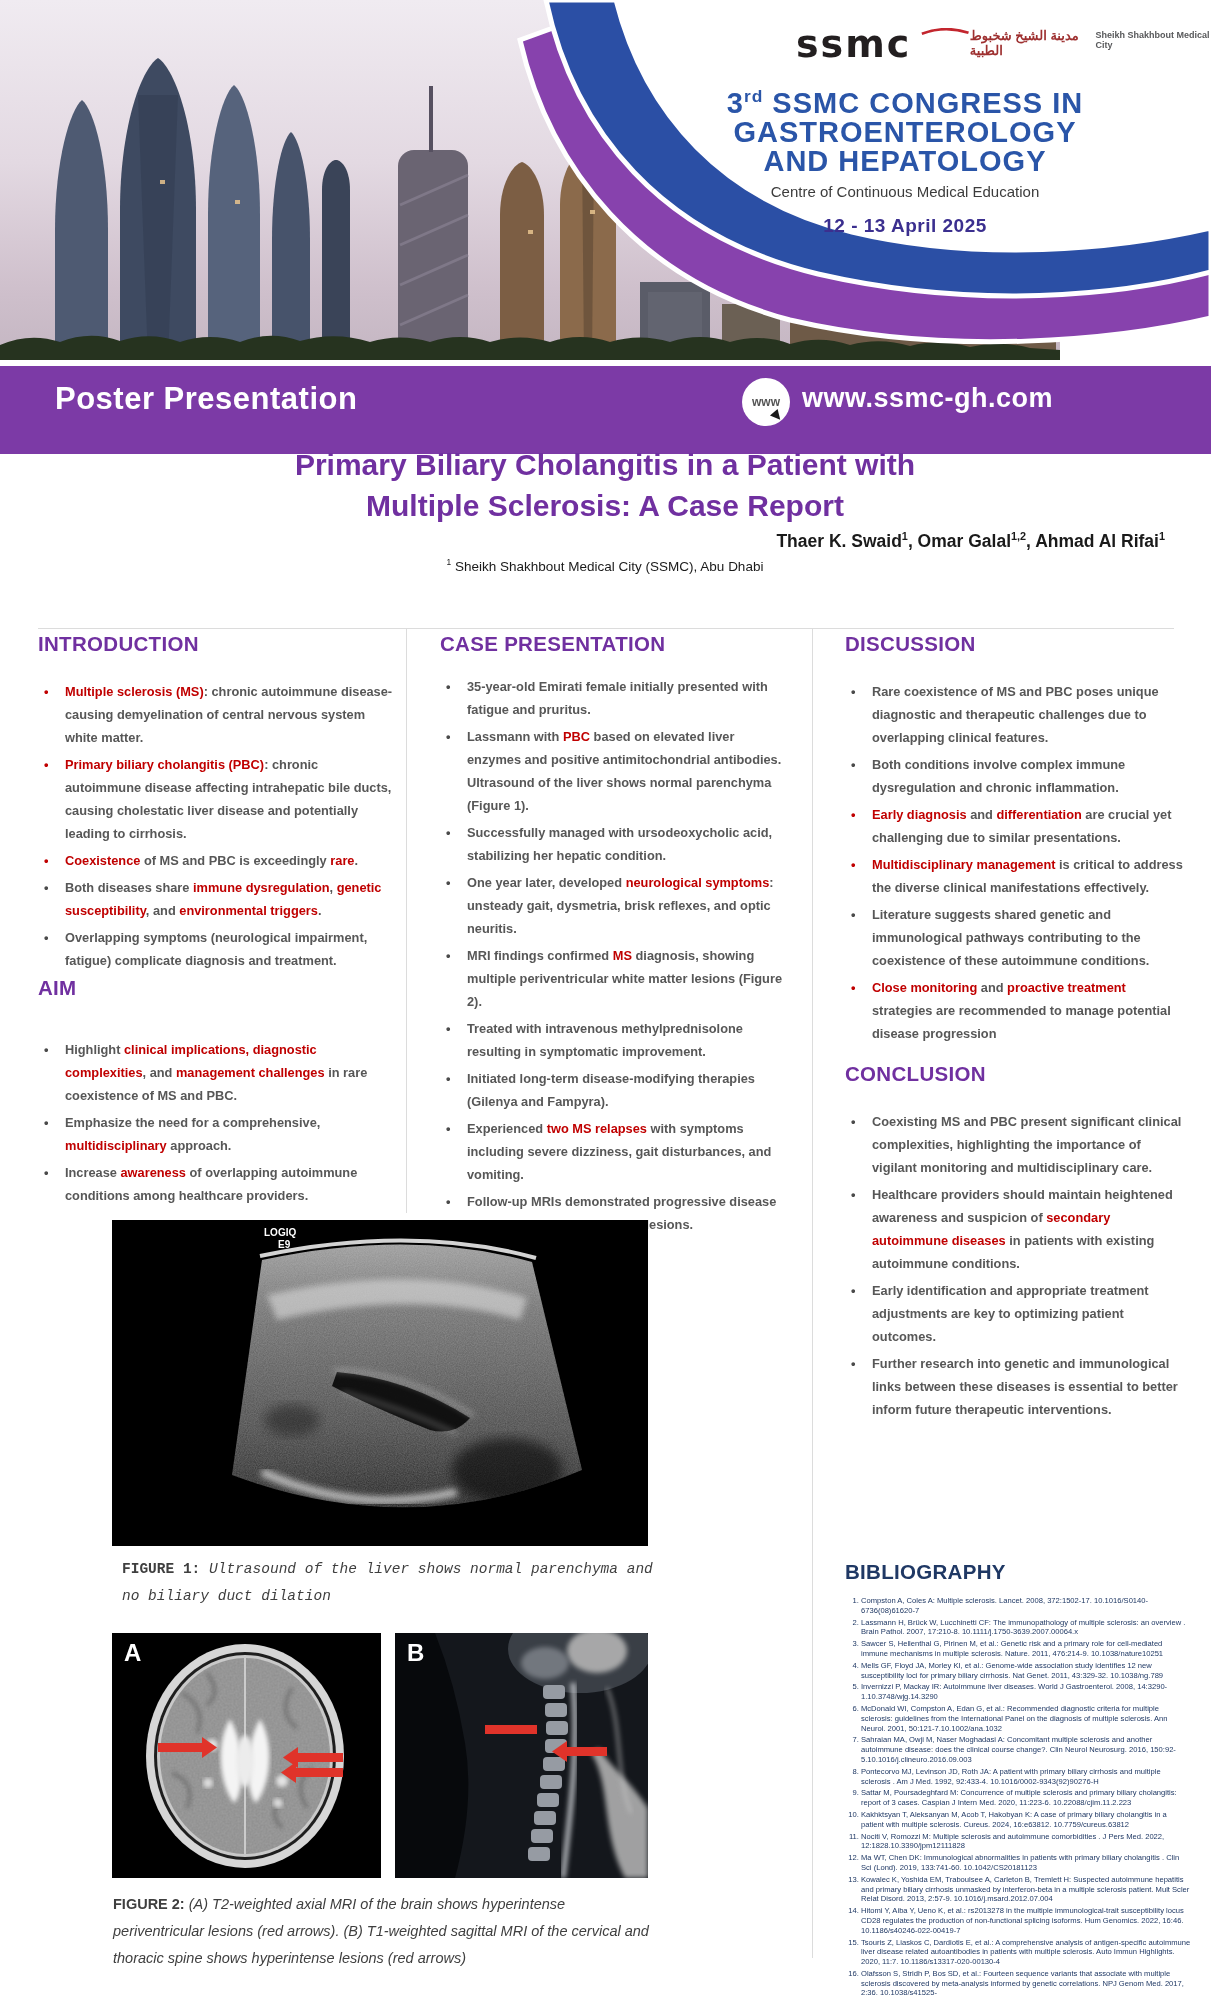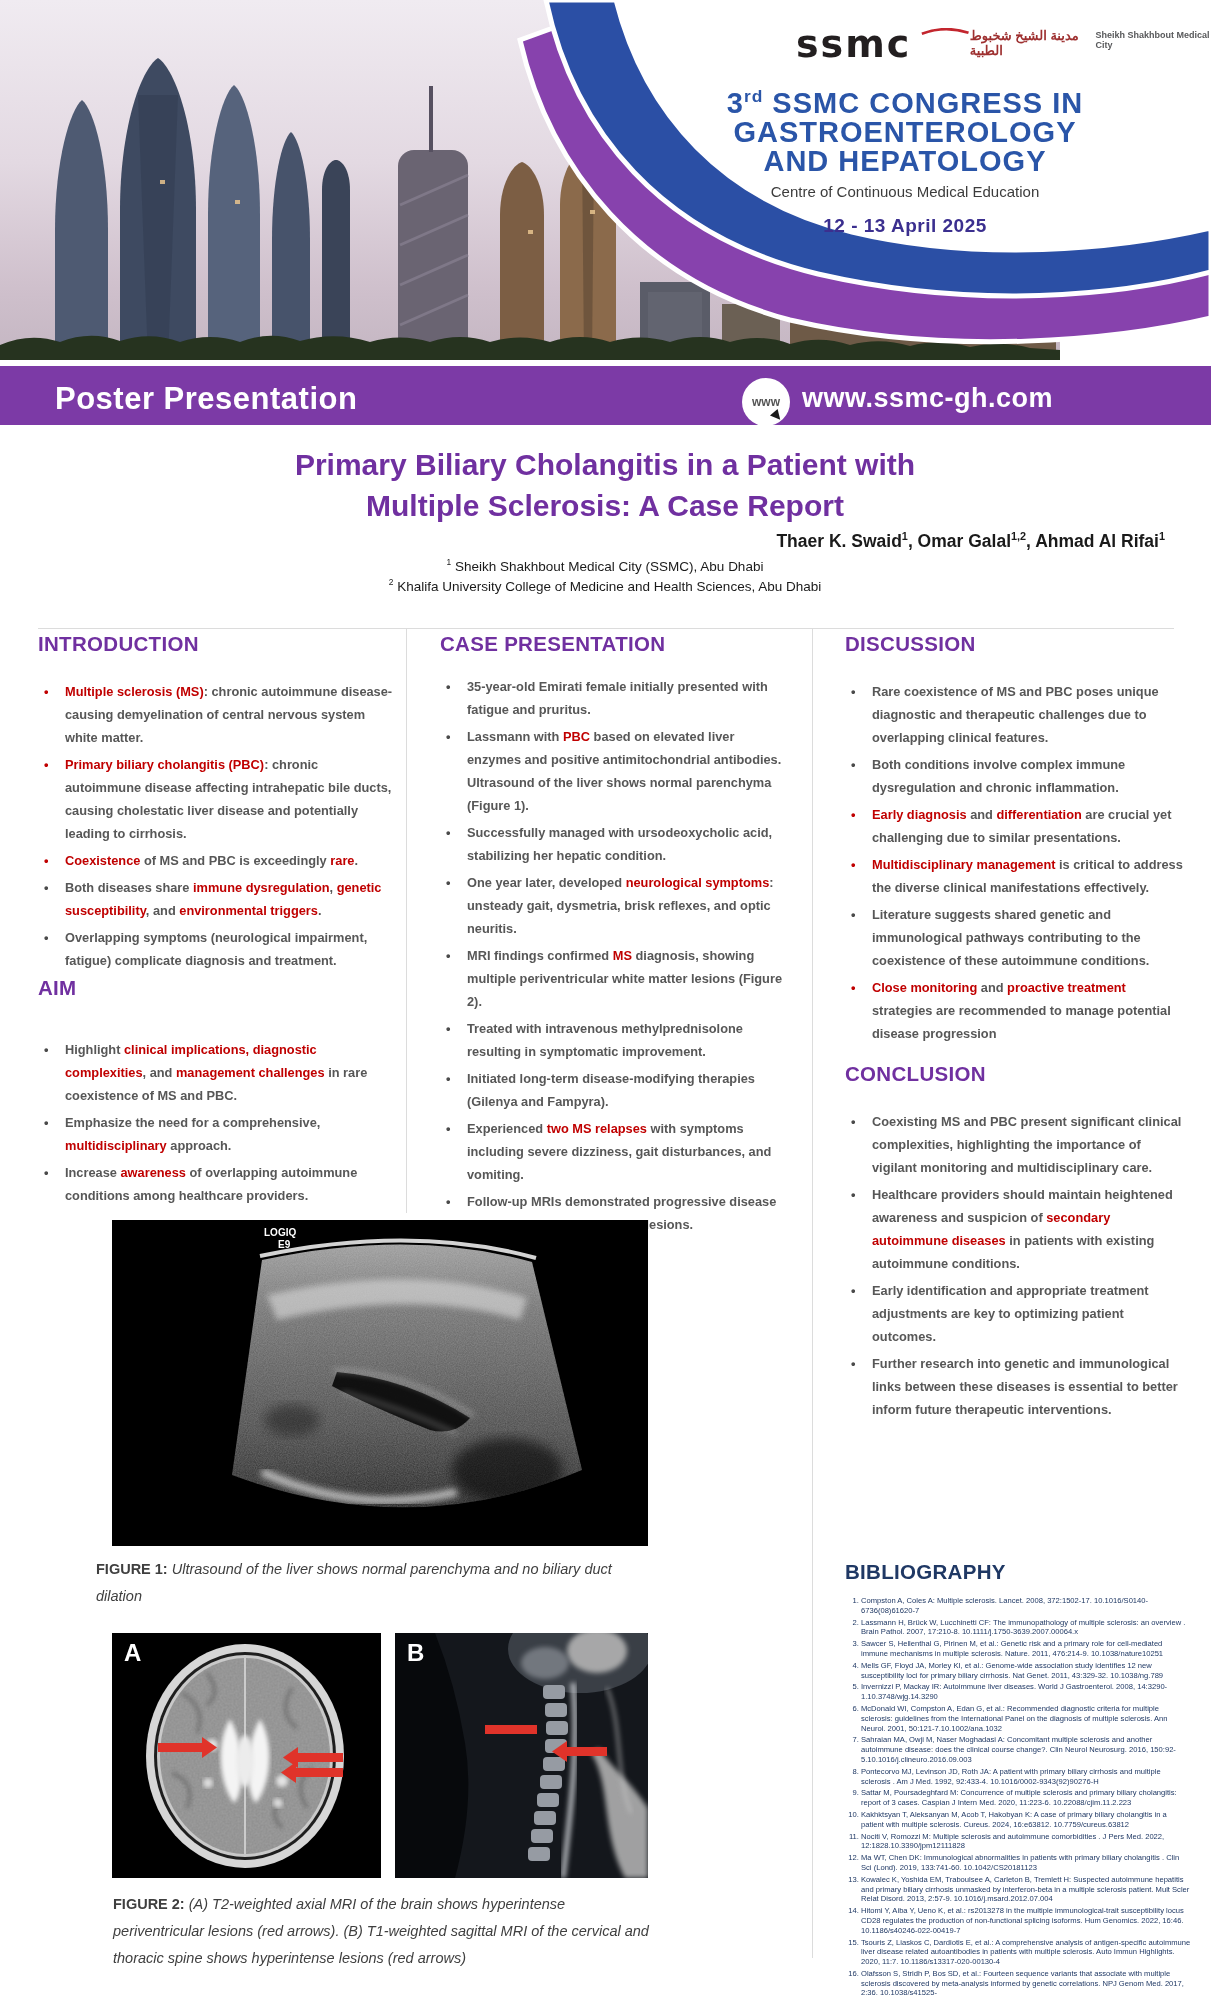--- a/index.html
+++ b/index.html
@@ -15,21 +15,21 @@
   .logo .rcol{display:flex;flex-direction:row;align-items:flex-start;padding-top:4px;}
   .logo .ar{font-size:13px;color:#9e3030;font-weight:bold;line-height:15px;}
   .logo .tag{font-size:9px;color:#58595b;font-weight:bold;margin-top:2px;}
   .logo .redcurve{width:56px;height:7px;margin-bottom:1px;}
   .congress{position:absolute;left:640px;top:82px;width:530px;text-align:center;z-index:5;}
   .congress .l{font-size:29px;line-height:29px;font-weight:bold;color:#2a55a8;letter-spacing:1px;}
   .congress sup{font-size:60%;}
   .subtitle{font-size:15px;color:#3c3c3c;margin-top:7px;font-weight:normal;}
   .dates{font-size:19px;color:#3b2f8f;font-weight:bold;margin-top:15px;letter-spacing:.5px;}
   
-  .banner{position:absolute;left:0;top:366px;width:1211px;height:59px;background:#7c3aa6;}
+  .banner{position:absolute;left:0;top:366px;width:1211px;height:88px;background:#7c3aa6;}
   .banner .t{position:absolute;left:55px;top:15px;font-size:31px;font-weight:bold;color:#fff;letter-spacing:.5px;}
   .wwwico{position:absolute;left:742px;top:12px;width:48px;height:48px;border-radius:50%;background:#fff;
           display:flex;align-items:center;justify-content:center;color:#555;font-size:12px;font-weight:bold;}
   .wwwico .cur{position:absolute;right:8px;bottom:5px;width:0;height:0;border-left:5px solid transparent;
                border-right:5px solid transparent;border-top:10px solid #1a1a1a;transform:rotate(-40deg);}
   .url{position:absolute;left:802px;top:17px;font-size:27px;font-weight:bold;color:#fff;letter-spacing:.5px;}
   
   .title{position:absolute;left:45px;top:444px;width:1120px;text-align:center;color:#7030a0;
          font-size:30px;font-weight:bold;line-height:41px;}
   .authors{position:absolute;left:45px;top:530px;width:1120px;text-align:right;font-size:17.5px;
@@ -149,21 +149,20 @@
     </div>
     <div class="url">www.ssmc-gh.com</div>
   </div>
 
   <div class="title">
     <div>Primary Biliary Cholangitis in a Patient with</div>
     <div>Multiple Sclerosis: A Case Report</div>
   </div>
   <div class="authors"><span>Thaer K. Swaid</span><sup>1</sup><span>, Omar Galal</span><sup>1,2</sup><span>, Ahmad Al Rifai</span><sup>1</sup></div>
   <div class="affil" style="top:557px;"><sup>1</sup><span> Sheikh Shakhbout Medical City (SSMC), Abu Dhabi</span></div>
-  <div class="affil" style="top:577px;"><sup>2</sup><span> Khalifa University College of Medicine and Health Sciences, Abu Dhabi</span></div>
 
   <div class="rule-top"></div>
   <div class="vline" style="left:406px;top:628px;height:585px;"></div>
   <div class="vline" style="left:812px;top:628px;height:1330px;"></div>
 
   <div class="section" style="left:38px;top:632px;width:356px;">
     <h2 class="sec-h">INTRODUCTION</h2>
     <ul class="bullets">
         <li><span class="dot red">•</span><span><span class="red">Multiple sclerosis (MS)</span><span>: chronic autoimmune disease-causing demyelination of central nervous system white matter.</span></span></li>
         <li><span class="dot red">•</span><span><span class="red">Primary biliary cholangitis (PBC)</span><span>: chronic autoimmune disease affecting intrahepatic bile ducts, causing cholestatic liver disease and potentially leading to cirrhosis.</span></span></li>
@@ -271,21 +270,21 @@
         <path d="M230,172 Q290,188 345,214" stroke="#cccccc" stroke-width="2.5" fill="none" opacity="0.5" filter="url(#b3)"></path>
         <path d="M150,252 Q245,296 345,272" stroke="#d6d6d6" stroke-width="8" fill="none" opacity="0.8" filter="url(#b3)"></path>
         <ellipse cx="395" cy="250" rx="55" ry="32" fill="#000" opacity="0.55" filter="url(#b6)"></ellipse>
         <ellipse cx="180" cy="200" rx="28" ry="16" fill="#000" opacity="0.35" filter="url(#b6)"></ellipse>
       </g>
       <path d="M148,36 Q300,4 424,38" stroke="#eaeaea" stroke-width="4" fill="none" opacity="0.9"></path>
       <text x="152" y="16" font-size="10" font-weight="bold" fill="#fff" font-family="Liberation Sans, sans-serif">LOGIQ</text>
       <text x="166" y="28" font-size="10" font-weight="bold" fill="#fff" font-family="Liberation Sans, sans-serif">E9</text>
     </svg>
   </div>
-  <div class="cap" style="left:96px;top:1556px;width:533px;"><span class="capb">FIGURE 1: </span><span class="capi">Ultrasound of the liver shows normal parenchyma and no biliary duct dilation</span></div>
+  <div class="cap" style="left:122px;top:1556px;width:533px;font-family:Liberation Mono, monospace;"><span class="capb">FIGURE 1: </span><span class="capi">Ultrasound of the liver shows normal parenchyma and no biliary duct dilation</span></div>
 
   <div class="fig" style="left:112px;top:1633px;width:269px;height:245px;">
     <svg width="269" height="245" viewBox="0 0 269 245">
       <defs>
         <filter id="mb2">
             <feGaussianBlur stdDeviation="2"></feGaussianBlur>
           </filter>
         <filter id="mspk">
             <feTurbulence type="fractalNoise" baseFrequency="0.5" numOctaves="2"></feTurbulence>
           <feColorMatrix type="matrix" values="0 0 0 0 0.8  0 0 0 0 0.8  0 0 0 0 0.8  0 0 0 0.35 0"></feColorMatrix>

